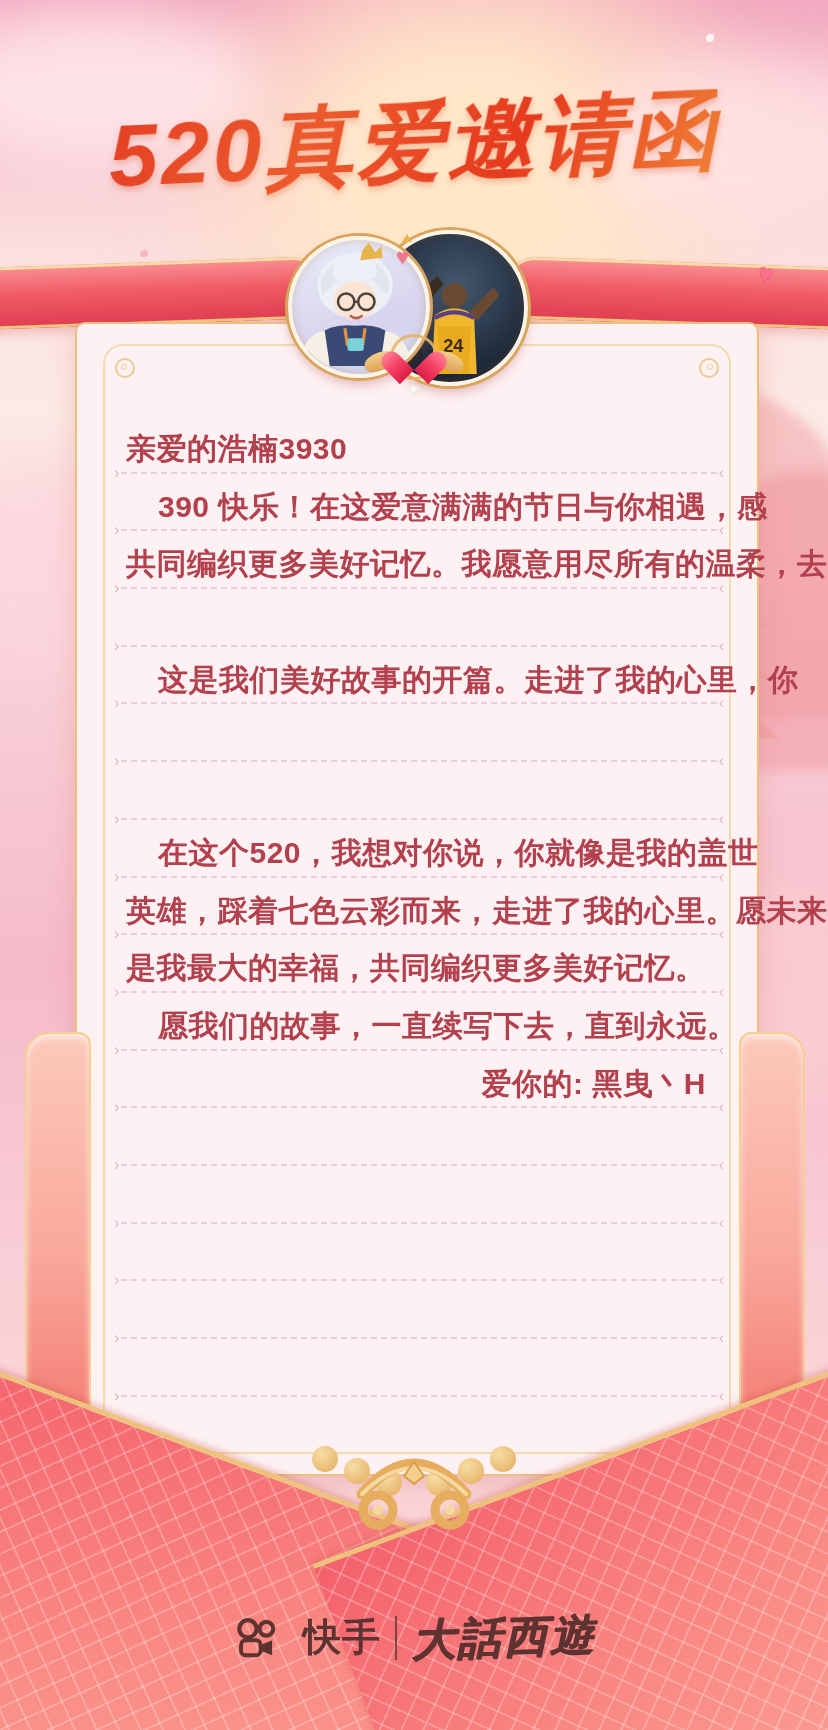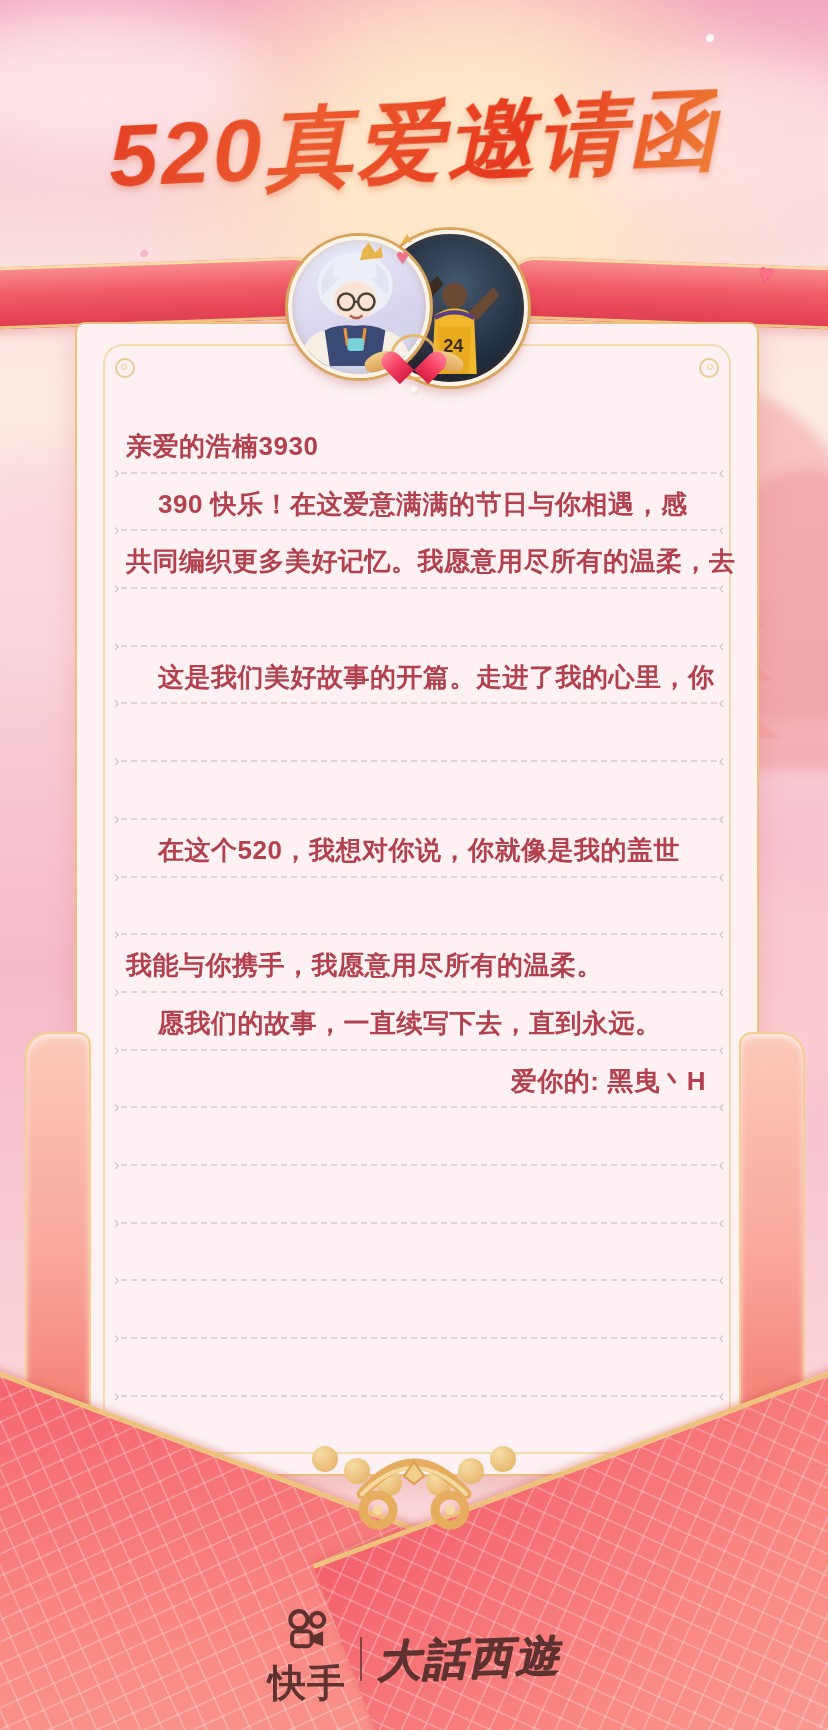--- a/index.html
+++ b/index.html
@@ -33,21 +33,21 @@
     box-shadow:0 10px 26px rgba(214,120,120,.30);}
   .card-inner{position:absolute;left:26px;top:20px;right:26px;bottom:20px;
     border:2px solid #f2d7a2;border-radius:20px;opacity:.85;}
   .corner-curl{position:absolute;width:16px;height:16px;border:2px solid #eccb92;border-radius:50%;background:transparent;}
   .corner-curl::after{content:"";position:absolute;left:4px;top:4px;width:4px;height:4px;border:1.5px solid #eccb92;border-radius:50%;}
 
   
   #letter-lines{position:absolute;left:126px;top:424px;width:586px;}
   .letter-row{position:relative;height:57.7px;}
   .letter-text{position:absolute;left:0;right:0;top:5px;white-space:nowrap;
-    font-size:26px;font-weight:600;color:#b2404d;letter-spacing:.5px;}
+    font-size:30px;font-weight:600;color:#b2404d;letter-spacing:.5px;}
   .letter-text.indent{padding-left:32px;}
   .letter-text.right{text-align:right;padding-right:6px;}
   .rule{position:absolute;left:-14px;right:-14px;bottom:4px;display:flex;align-items:center;}
   .rule .dash{flex:1;border-top:2px dashed #ddc5ca;opacity:.75;}
   .rule .arr{color:#dfb9bf;font-size:16px;line-height:10px;padding:0 2px;}
 
   
   .avatar{position:absolute;border-radius:50%;overflow:hidden;
     border:4px solid #fdf4e6;
     box-shadow:0 0 0 3px #d9a45c,0 6px 12px rgba(170,70,60,.35),inset 0 0 8px rgba(150,90,40,.25);}
@@ -87,21 +87,21 @@
       linear-gradient(160deg,#f4616c 0%,#f98a83 55%,#fba399 100%);
     border-top:5px solid #eec27c;box-shadow:0 -3px 6px rgba(200,80,70,.3);}
   .flap.f-l{left:-84px;transform:rotate(20.5deg);transform-origin:top left;}
   .flap.f-r{right:-84px;transform:rotate(-20.5deg);transform-origin:top right;}
   .scallop{position:absolute;width:26px;height:26px;border-radius:50%;
     background:radial-gradient(circle at 35% 30%,#f8dda6,#e2ab5c);z-index:13;}
   .flap-ornament{position:absolute;left:344px;top:1428px;z-index:14;}
 
   
   .footer{position:absolute;left:0;top:1608px;width:100%;display:flex;align-items:center;justify-content:center;gap:14px;color:#5d3230;}
-  .ks-logo{display:flex;align-items:center;gap:8px;flex-direction:column;}
+  .ks-logo{display:flex;align-items:center;gap:24px;}
   .ks-name{font-size:38px;font-weight:800;letter-spacing:1px;}
   .footer-divider{width:2px;height:44px;background:#5d3230;opacity:.75;}
   .game-name{font-size:44px;font-weight:900;font-family:"Liberation Serif","DejaVu Serif",serif;
     font-style:italic;letter-spacing:2px;transform:rotate(-2deg);text-shadow:1px 1px 0 #5d3230;}
   .petal{position:absolute;border-radius:60% 40% 55% 45%;}
 </style>
 </head>
 <body>
 
 <div id="stage">
@@ -191,28 +191,29 @@
       </div>
       <div class="letter-row">
         <div class="letter-text indent">在这个520，我想对你说，你就像是我的盖世</div>
         <div class="rule">
           <span class="arr">›</span>
           <span class="dash"></span>
           <span class="arr">‹</span>
         </div>
       </div>
       <div class="letter-row">
-        <div class="rule">
-          <span class="arr">›</span>
-          <span class="dash"></span>
-          <span class="arr">‹</span>
-        </div>
-      </div>
-      <div class="letter-row">
-        <div class="letter-text">我能与你携手，我愿意用尽所有的温柔。</div>
+        <div class="letter-text">英雄，踩着七色云彩而来，走进了我的心里。愿未来</div>
+        <div class="rule">
+          <span class="arr">›</span>
+          <span class="dash"></span>
+          <span class="arr">‹</span>
+        </div>
+      </div>
+      <div class="letter-row">
+        <div class="letter-text">是我最大的幸福，共同编织更多美好记忆。</div>
         <div class="rule">
           <span class="arr">›</span>
           <span class="dash"></span>
           <span class="arr">‹</span>
         </div>
       </div>
       <div class="letter-row">
         <div class="letter-text indent">愿我们的故事，一直续写下去，直到永远。</div>
         <div class="rule">
           <span class="arr">›</span>

